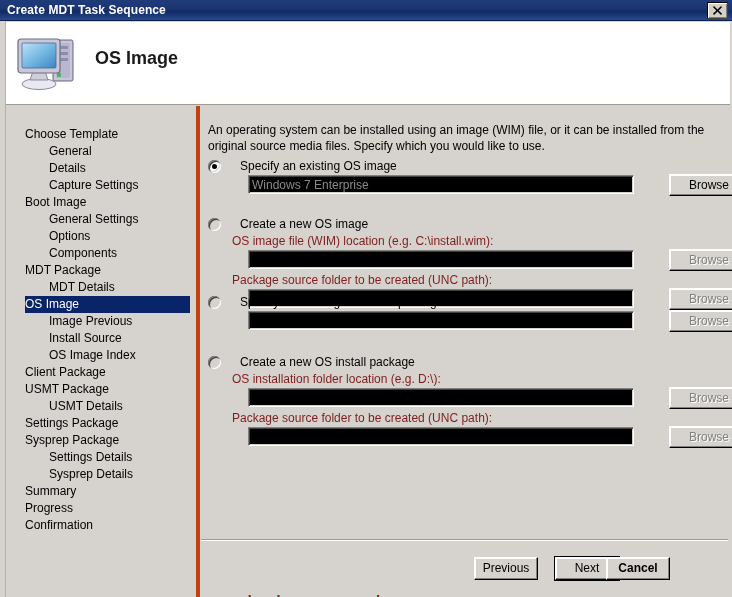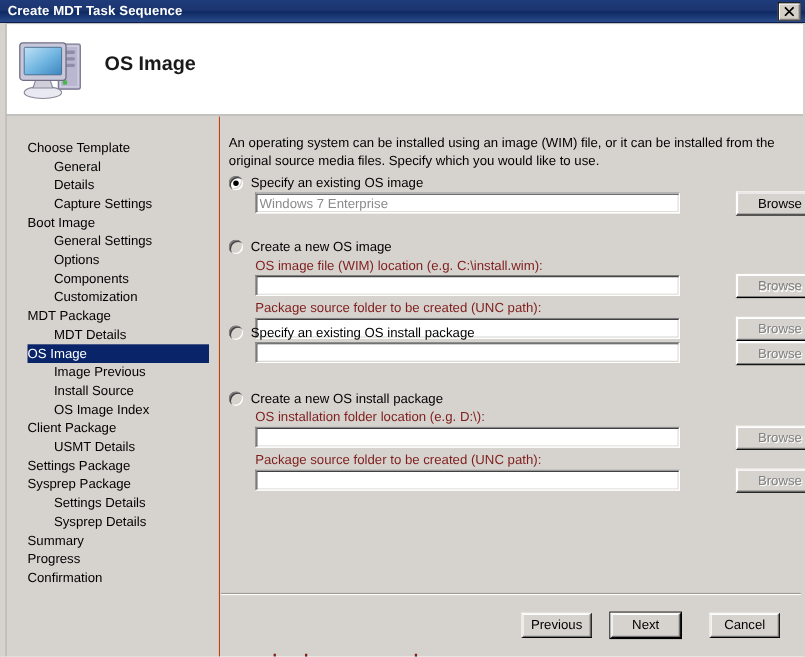--- a/index.html
+++ b/index.html
@@ -106,21 +106,21 @@
   }
 
   
   .sidebar {
     position: absolute;
     left: 7px;
     top: 106px;
     width: 193px;
     height: 491px;
     background: #d6d3ce;
-    border-right: 1px solid #c2410c;
+    border-right: 4px solid #c2410c;
     box-sizing: border-box;
     overflow: hidden;
   }
   .nav-item {
     position: relative;
     height: 17px;
     line-height: 17px;
     font-size: 12px;
     color: #000000;
     white-space: nowrap;
@@ -190,21 +190,21 @@
     content: "";
     position: absolute;
     left: 4px; top: 4px;
     width: 5px; height: 5px;
     border-radius: 50%;
     background: #000000;
   }
   .radio-label {
     font-size: 12px;
     color: #000000;
-    margin-left: 7px;
+    margin-left: 19px;
     white-space: nowrap;
   }
 
   .field-label {
     font-size: 12px;
     color: #7f1d1d;
     margin-left: 24px;
     height: 17px;
     line-height: 16px;
     white-space: nowrap;
@@ -227,22 +227,23 @@
     border-color: #808080 #ffffff #ffffff #808080;
     box-shadow: inset 1px 1px 0 #404040, inset -1px -1px 0 #d6d3ce;
     font-family: "Liberation Sans", sans-serif;
     font-size: 12px;
     color: #8a8a8a;
     padding: 0 3px;
     line-height: 17px;
     outline: none;
   }
   .textbox.disabled {
-    background: #ffffff;
+    background: #000000;
     color: #8a8a8a;
+    margin-left: 16px;
   }
 
   .btn {
     position: absolute;
     width: 80px;
     height: 22px;
     box-sizing: border-box;
     background: #d6d3ce;
     border: 1px solid;
     border-color: #ffffff #000000 #000000 #ffffff;
@@ -278,21 +279,21 @@
   .footer {
     position: absolute;
     left: 0;
     top: 552px;
     width: 732px;
     height: 45px;
   }
   .footer .btn { position: absolute; width: 64px; height: 23px; line-height: 19px; }
   .btn-prev   { left: 474px; top: 5px; }
   .btn-next   { left: 555px; top: 5px; }
-  .btn-cancel { left: 645px; top: 5px; }
+  .btn-cancel { left: 606px; top: 5px; font-weight: bold; }
   .btn.focused {
     box-shadow: inset -1px -1px 0 #808080, inset 1px 1px 0 #ffffff, 0 0 0 1px #000000;
   }
 
   
   .watermark {
     position: absolute;
     left: 228px;
     top: 592px;
     font-size: 23px;
@@ -351,28 +352,28 @@
   <div class="sidebar">
     <div class="nav-list" id="nav-list">
         <div class="nav-item">Choose Template</div>
         <div class="nav-item sub">General</div>
         <div class="nav-item sub">Details</div>
         <div class="nav-item sub">Capture Settings</div>
         <div class="nav-item">Boot Image</div>
         <div class="nav-item sub">General Settings</div>
         <div class="nav-item sub">Options</div>
         <div class="nav-item sub">Components</div>
-        <div class="nav-item sub">Customization</div>
         <div class="nav-item">MDT Package</div>
         <div class="nav-item sub">MDT Details</div>
         <div class="nav-item selected">OS Image</div>
         <div class="nav-item sub">Image Previous</div>
         <div class="nav-item sub">Install Source</div>
         <div class="nav-item sub">OS Image Index</div>
         <div class="nav-item">Client Package</div>
+        <div class="nav-item">USMT Package</div>
         <div class="nav-item sub">USMT Details</div>
         <div class="nav-item">Settings Package</div>
         <div class="nav-item">Sysprep Package</div>
         <div class="nav-item sub">Settings Details</div>
         <div class="nav-item sub">Sysprep Details</div>
         <div class="nav-item">Summary</div>
         <div class="nav-item">Progress</div>
         <div class="nav-item">Confirmation</div>
       </div>
   </div>

